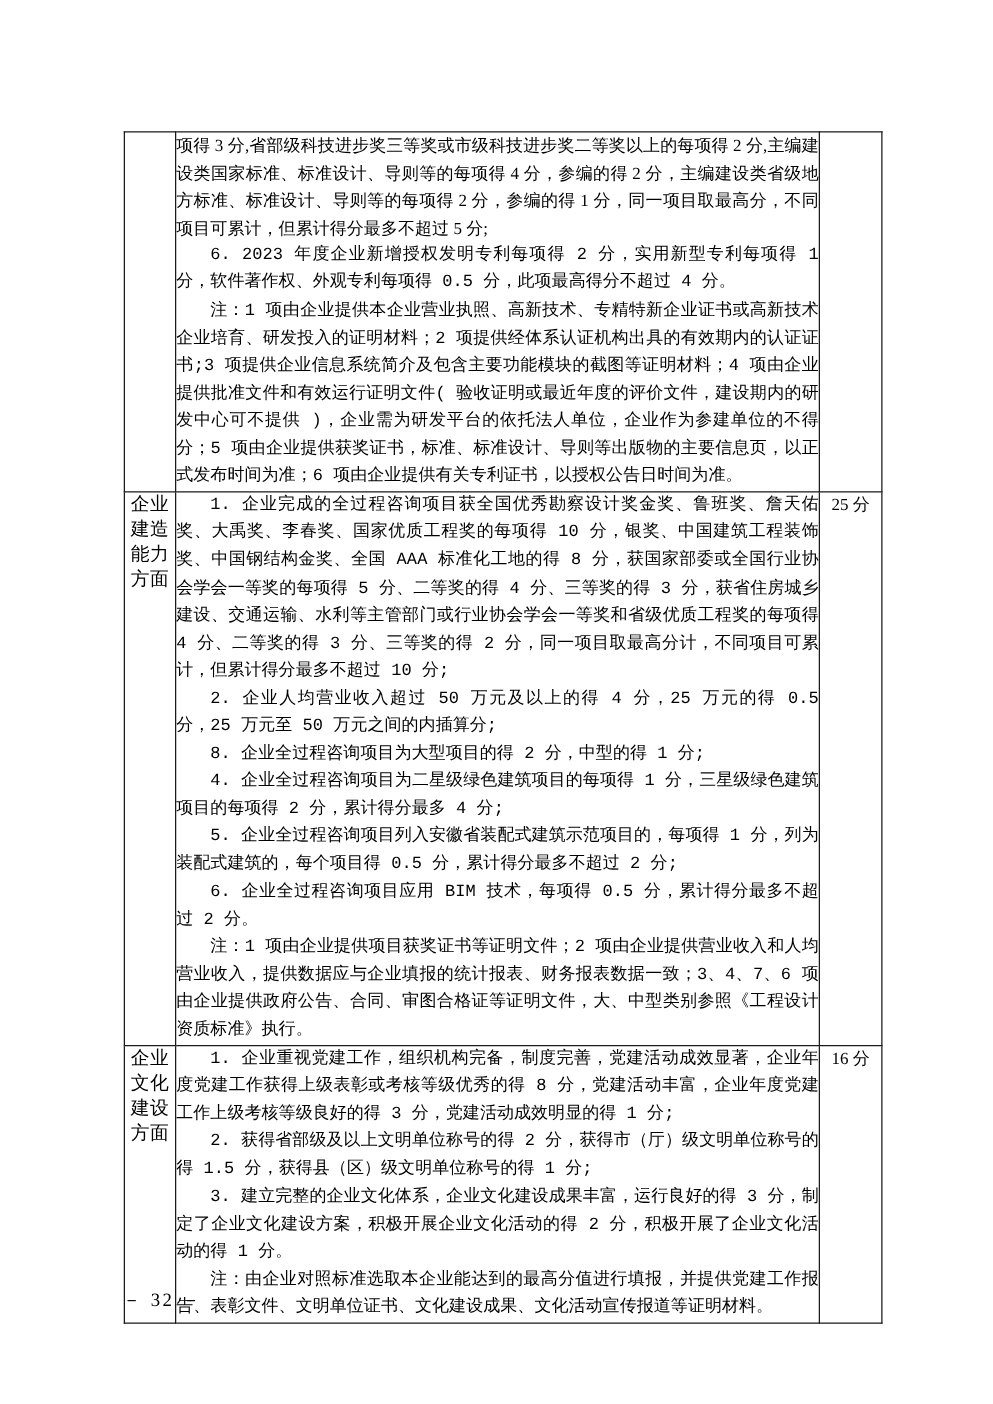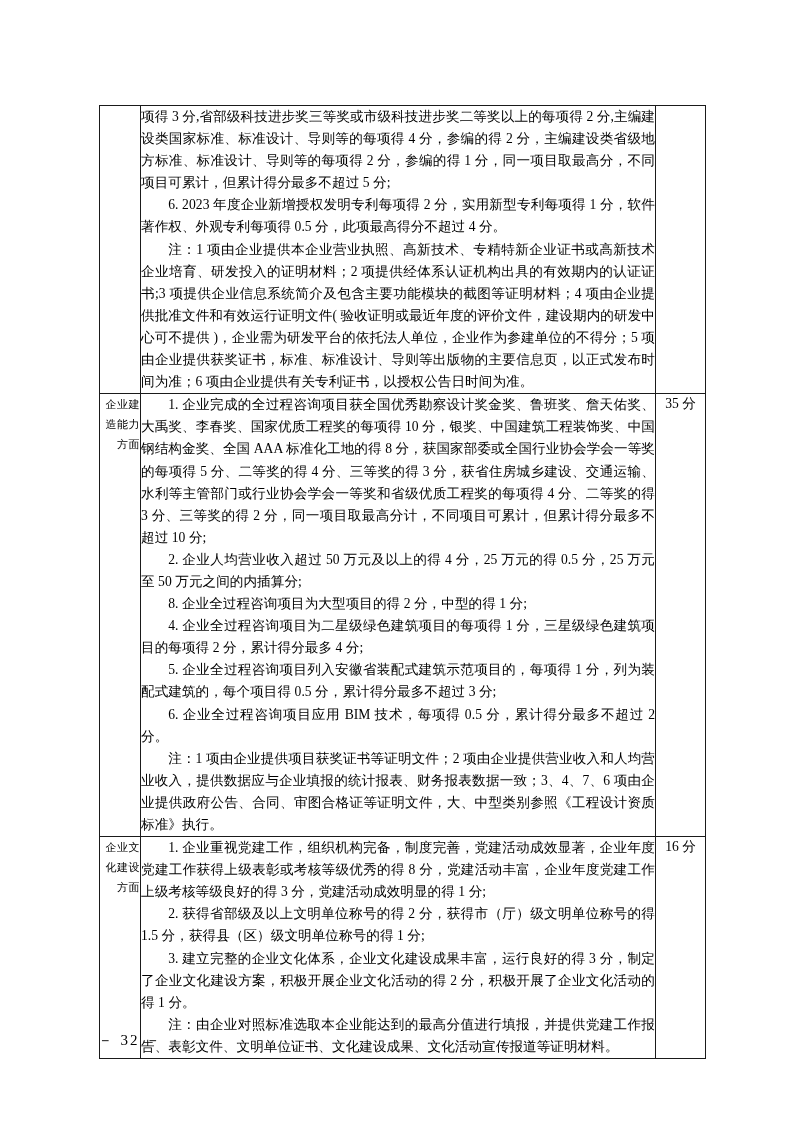--- a/index.html
+++ b/index.html
@@ -44,41 +44,40 @@
   col.c-body  { width: 515px; }
   col.c-score { width: 50px; }
 
   
   .cat-cell {
     text-align: center;
     vertical-align: middle;
     padding: 2px 1px;
   }
   .cat-label {
-    font-size: 11px;
+    font-size: 15px;
     line-height: 20px;
     letter-spacing: 0.5px;
     white-space: normal;
     word-break: break-all;
-    text-align: right;
   }
 
   
   .body-cell {
     padding: 3px 5px 4px 6px;
   }
   .para {
     font-size: 13.6px;
     line-height: 22.1px;
     text-align: justify;
     text-justify: inter-ideograph;
     margin: 0;
     letter-spacing: 0.05px;
   }
-  .para.indent { text-indent: 2em; }
+  .para.indent { text-indent: 2em; font-family: Liberation Mono, monospace; }
 
   
   .score-cell {
     text-align: center;
     vertical-align: middle;
   }
   .score-val {
     font-size: 13.6px;
     line-height: 20px;
   }
@@ -128,26 +127,26 @@
 
       <tr>
         <td class="cat-cell">
           <div class="cat-label">企业建造能力方面</div>
         </td>
         <td class="body-cell">
           <p class="para indent">1. 企业完成的全过程咨询项目获全国优秀勘察设计奖金奖、鲁班奖、詹天佑奖、大禹奖、李春奖、国家优质工程奖的每项得 10 分，银奖、中国建筑工程装饰奖、中国钢结构金奖、全国 AAA 标准化工地的得 8 分，获国家部委或全国行业协会学会一等奖的每项得 5 分、二等奖的得 4 分、三等奖的得 3 分，获省住房城乡建设、交通运输、水利等主管部门或行业协会学会一等奖和省级优质工程奖的每项得 4 分、二等奖的得 3 分、三等奖的得 2 分，同一项目取最高分计，不同项目可累计，但累计得分最多不超过 10 分;</p>
           <p class="para indent">2. 企业人均营业收入超过 50 万元及以上的得 4 分，25 万元的得 0.5 分，25 万元至 50 万元之间的内插算分;</p>
           <p class="para indent">8. 企业全过程咨询项目为大型项目的得 2 分，中型的得 1 分;</p>
           <p class="para indent">4. 企业全过程咨询项目为二星级绿色建筑项目的每项得 1 分，三星级绿色建筑项目的每项得 2 分，累计得分最多 4 分;</p>
-          <p class="para indent">5. 企业全过程咨询项目列入安徽省装配式建筑示范项目的，每项得 1 分，列为装配式建筑的，每个项目得 0.5 分，累计得分最多不超过 3 分;</p>
+          <p class="para indent">5. 企业全过程咨询项目列入安徽省装配式建筑示范项目的，每项得 1 分，列为装配式建筑的，每个项目得 0.5 分，累计得分最多不超过 2 分;</p>
           <p class="para indent">6. 企业全过程咨询项目应用 BIM 技术，每项得 0.5 分，累计得分最多不超过 2 分。</p>
           <p class="para indent">注：1 项由企业提供项目获奖证书等证明文件；2 项由企业提供营业收入和人均营业收入，提供数据应与企业填报的统计报表、财务报表数据一致；3、4、7、6 项由企业提供政府公告、合同、审图合格证等证明文件，大、中型类别参照《工程设计资质标准》执行。</p>
         </td>
         <td class="score-cell">
-          <div class="score-val">35 分</div>
+          <div class="score-val">25 分</div>
         </td>
       </tr>
 
       <tr>
         <td class="cat-cell">
           <div class="cat-label">企业文化建设方面</div>
         </td>
         <td class="body-cell">
           <p class="para indent">1. 企业重视党建工作，组织机构完备，制度完善，党建活动成效显著，企业年度党建工作获得上级表彰或考核等级优秀的得 8 分，党建活动丰富，企业年度党建工作上级考核等级良好的得 3 分，党建活动成效明显的得 1 分;</p>
           <p class="para indent">2. 获得省部级及以上文明单位称号的得 2 分，获得市（厅）级文明单位称号的得 1.5 分，获得县（区）级文明单位称号的得 1 分;</p>

